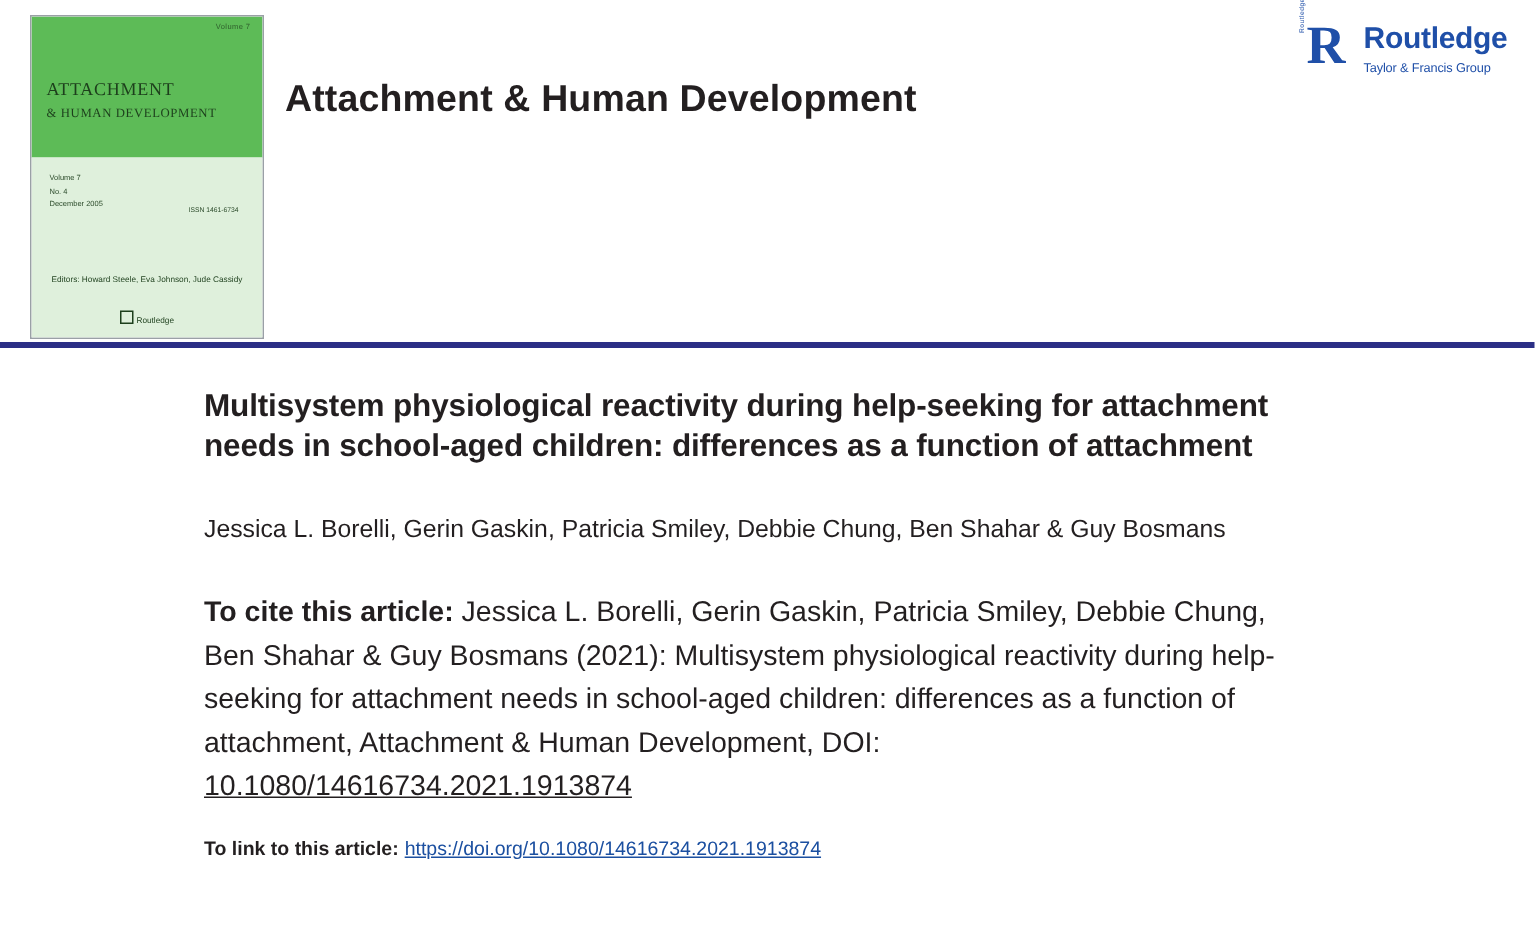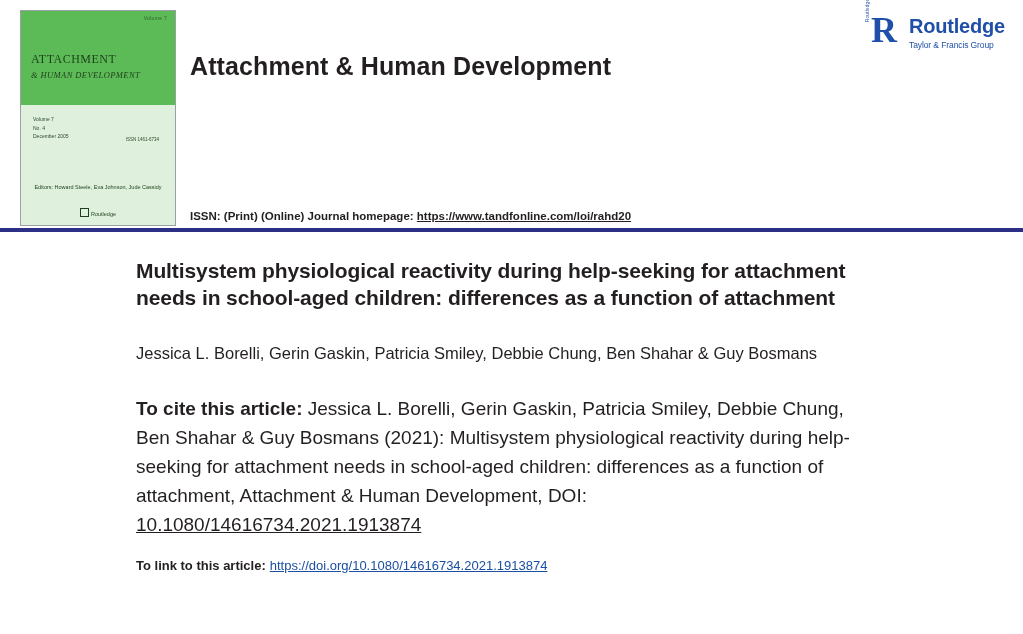--- a/index.html
+++ b/index.html
@@ -67,21 +67,20 @@
     font-family: "Liberation Serif", serif;
     font-size: 12px;
     letter-spacing: .5px;
     line-height: 1.15;
   }
   .cover-title .t2 {
     display: block;
     font-size: 8.5px;
     margin-top: 4px;
     letter-spacing: .4px;
-    font-style: italic;
   }
   .cover-meta {
     position: absolute;
     left: 12px;
     top: 104px;
     font-size: 5px;
     line-height: 1.7;
     color: #2b4a2a;
   }
   .cover-meta .mline { display: block; }
@@ -263,24 +262,20 @@
     </div>
     <div class="cover-issue">ISSN 1461-6734</div>
     <div class="cover-editors">Editors: Howard Steele, Eva Johnson, Jude Cassidy</div>
     <div class="cover-logo">
       <span class="mark"></span><span>Routledge</span>
     </div>
   </div>
 
   <div class="journal-name">Attachment &amp; Human Development</div>
 
-  <div class="issn-line">
-    <span>ISSN: (Print) (Online) Journal homepage:</span>
-    <a href="#">https://www.tandfonline.com/loi/rahd20</a>
-  </div>
 
   <div class="publisher">
     <div class="rbox">
       <span class="r-letter">R</span>
       <span class="vert">Routledge</span>
     </div>
     <div class="ptext">
       <div class="pname">Routledge</div>
       <div class="psub">Taylor &amp; Francis Group</div>
     </div>

